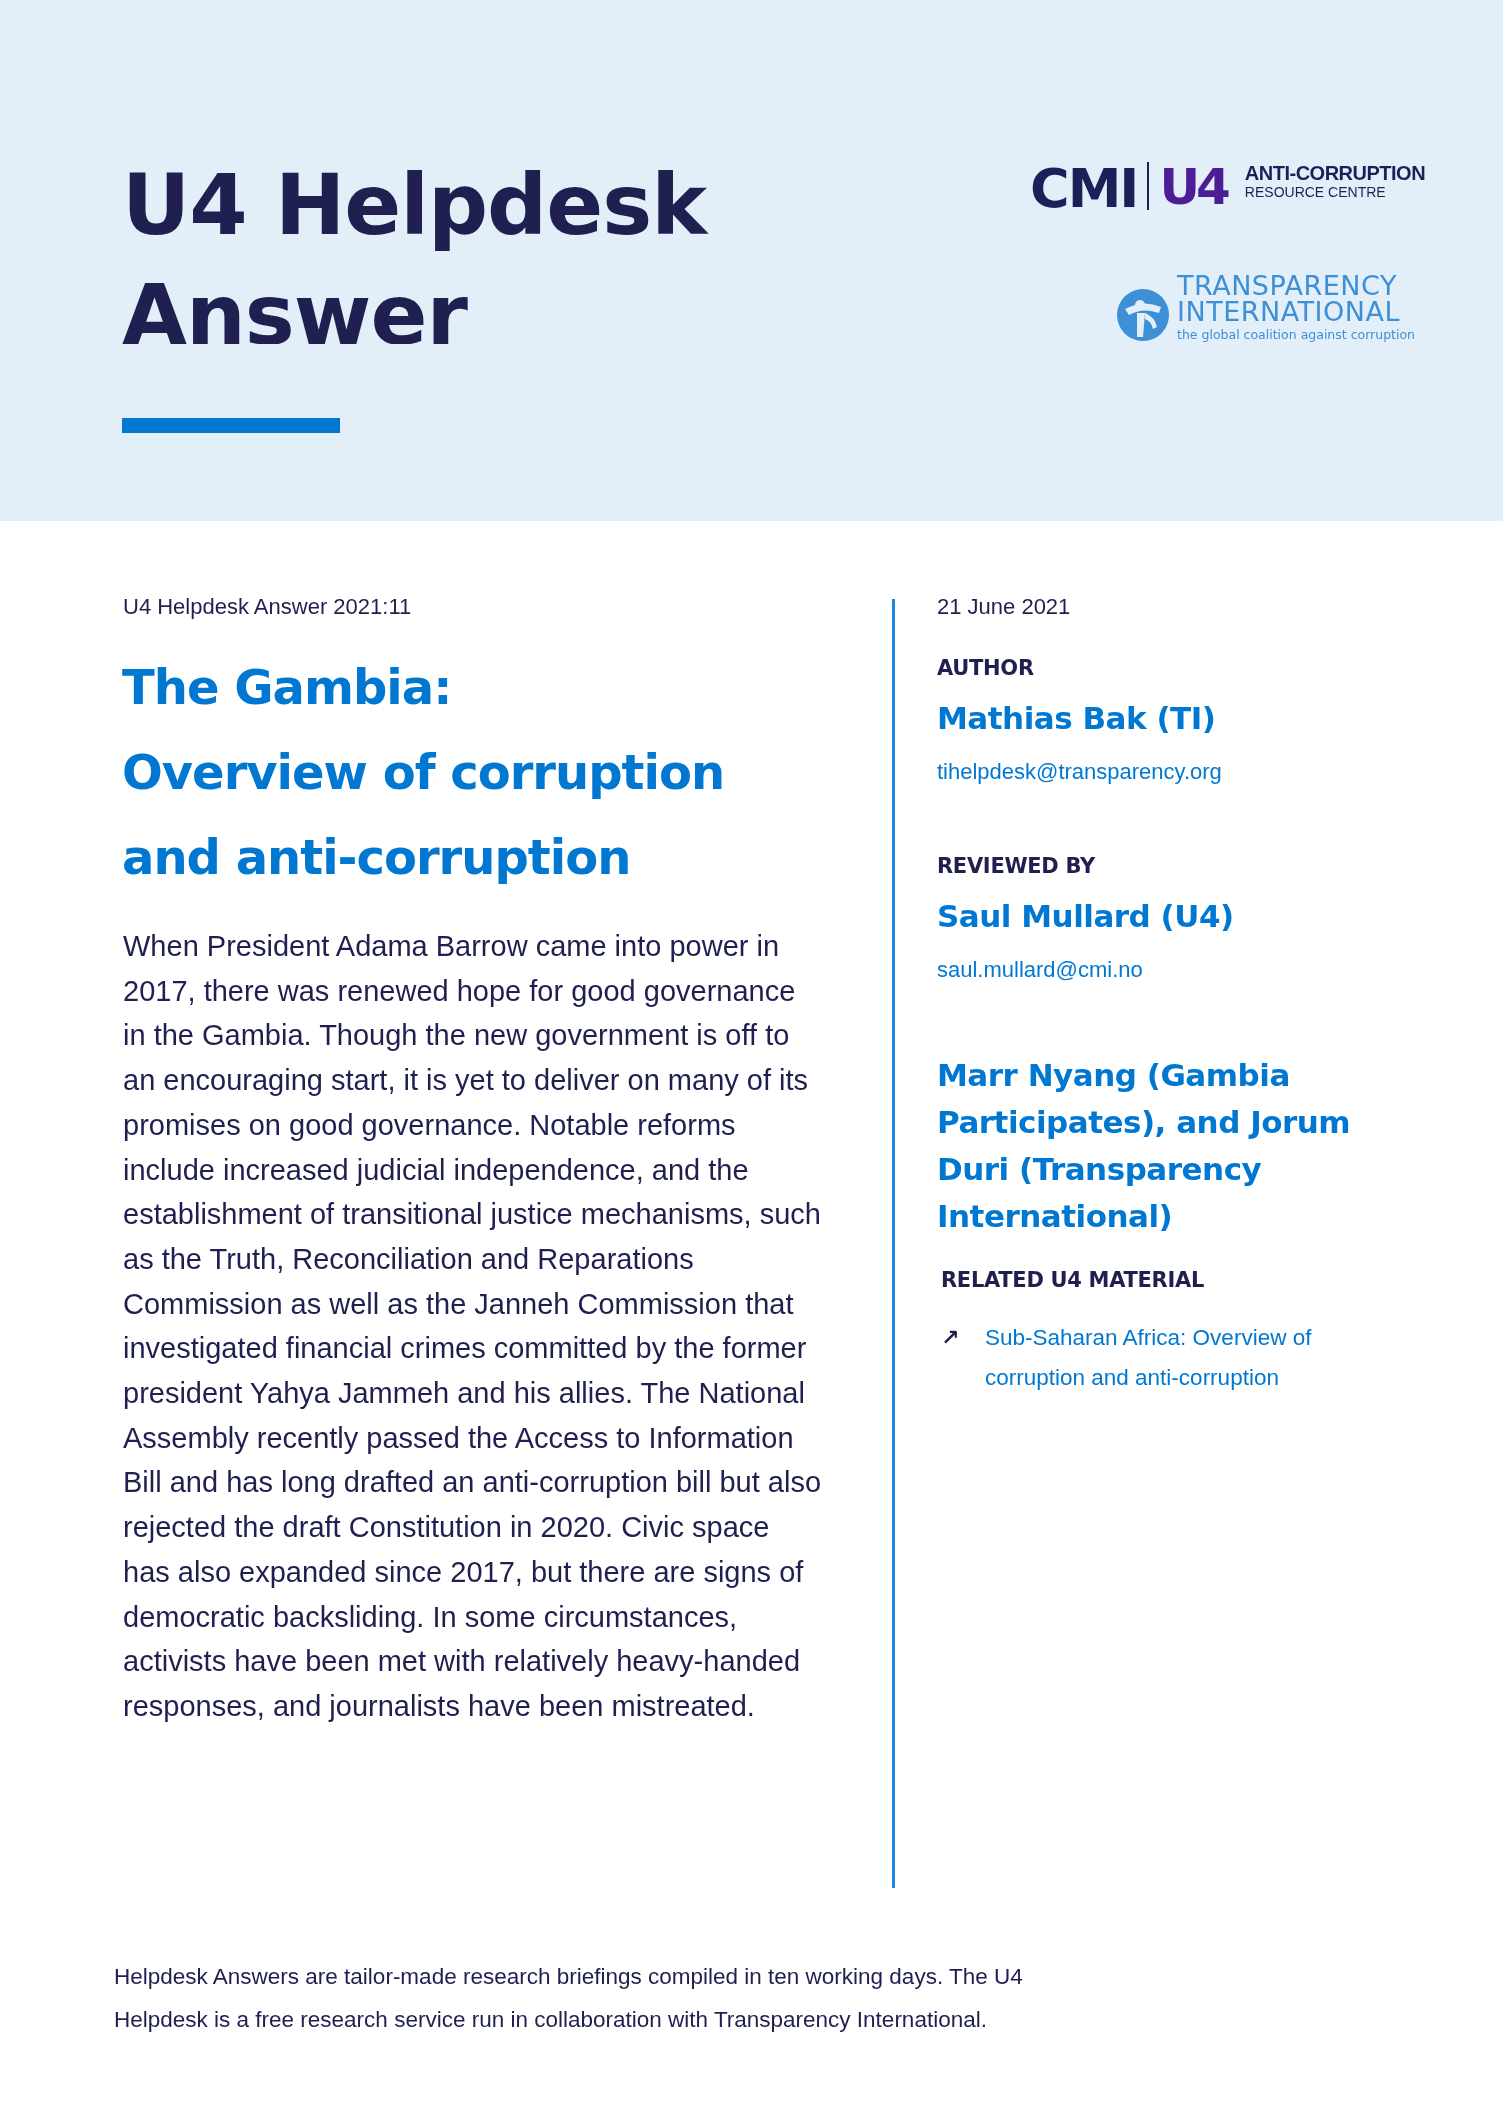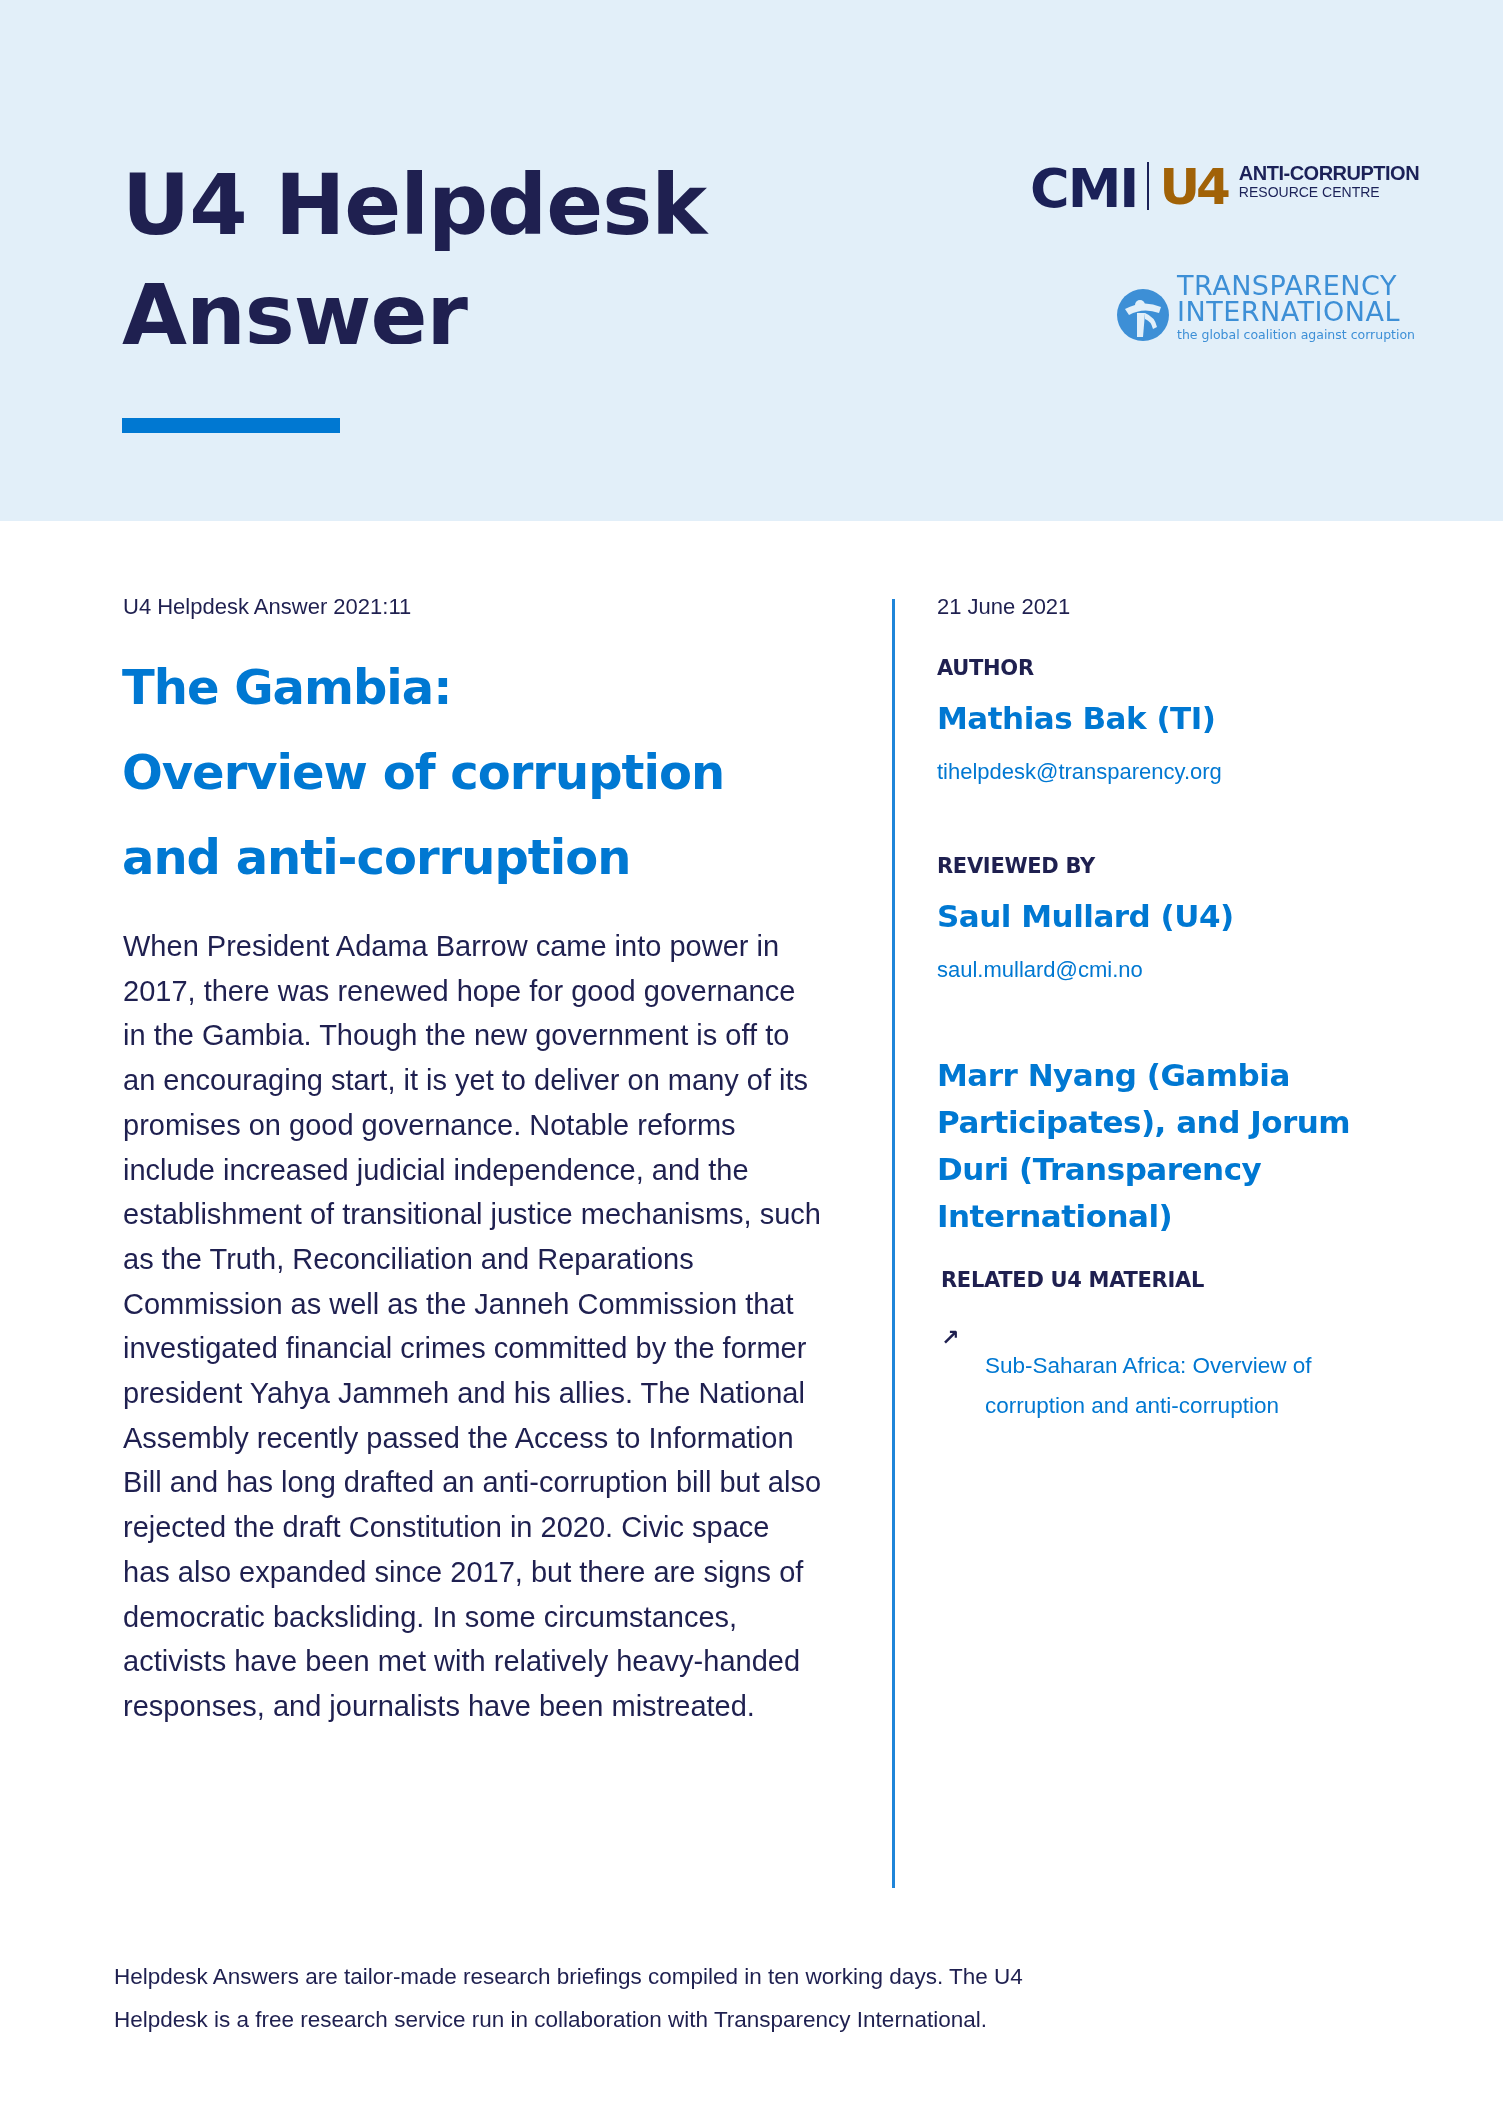--- a/index.html
+++ b/index.html
@@ -7,21 +7,21 @@
     body { position: relative; font-family: "Liberation Sans", "DejaVu Sans", sans-serif; color: #1f2050; }
 
     .header { position: absolute; left: 0; top: 0; width: 1503px; height: 521px; background: #e2eff9; }
     .big-title-clip { position: absolute; left: 122px; top: 150px; width: 720px; height: 194px; overflow: hidden; }
     .big-title { font-family: "DejaVu Sans", sans-serif; font-weight: bold; font-size: 84px; line-height: 110px; color: #1f2050; letter-spacing: -1px; white-space: pre-line; }
     .accent-bar { position: absolute; left: 122px; top: 418px; width: 218px; height: 15px; background: #0078d2; }
 
     .cmi-logo { position: absolute; left: 1030px; top: 162px; display: flex; align-items: flex-start; }
     .cmi-text { font-family: "DejaVu Sans", sans-serif; font-weight: bold; font-size: 54px; color: #1b2158; letter-spacing: -2px; line-height: 1; }
     .cmi-sep { width: 2px; height: 48px; background: #1b2158; margin: 0 10px 0 10px; }
-    .u4-mark { font-family: "DejaVu Sans", sans-serif; font-weight: bold; font-size: 50px; color: #a16207; line-height: 1; letter-spacing: -4px; margin-right: 12px; }
+    .u4-mark { font-family: "DejaVu Sans", sans-serif; font-weight: bold; font-size: 50px; color: #4c1d95; line-height: 1; letter-spacing: -4px; margin-right: 18px; }
     .u4-text { display: flex; flex-direction: column; }
     .u4-line1 { font-family: "Liberation Sans", sans-serif; font-weight: bold; font-size: 20px; color: #1b2158; letter-spacing: -0.5px; line-height: 22px; }
     .u4-line2 { font-family: "Liberation Sans", sans-serif; font-size: 14px; color: #1b2158; line-height: 16px; }
 
     .ti-logo { position: absolute; left: 1115px; top: 273px; display: flex; align-items: flex-end; }
     .ti-globe { width: 56px; height: 56px; margin-right: 6px; margin-top: 2px; }
     .ti-text { display: flex; flex-direction: column; }
     .ti-line1, .ti-line2 { font-family: "DejaVu Sans", sans-serif; font-size: 27px; color: #3d8fd6; line-height: 26px; letter-spacing: 0.5px; }
     .ti-line3 { font-family: "DejaVu Sans", sans-serif; font-size: 12.5px; color: #3d8fd6; line-height: 16px; margin-top: 2px; }
 
@@ -31,21 +31,21 @@
 
     .divider { position: absolute; left: 892px; top: 599px; width: 3px; height: 1289px; background: #1f85d9; }
 
     .side { position: absolute; left: 937px; top: 0; width: 480px; }
     .date { position: absolute; top: 594px; left: 0; font-size: 22px; color: #1f2050; white-space: nowrap; }
     .label { position: absolute; left: 0; font-family: "DejaVu Sans", sans-serif; font-weight: bold; font-size: 21px; color: #1f2050; letter-spacing: -0.3px; white-space: nowrap; }
     .person { position: absolute; left: 0; font-family: "DejaVu Sans", sans-serif; font-weight: bold; font-size: 31px; color: #0078d2; line-height: 47px; letter-spacing: -0.5px; }
     .email { position: absolute; left: 0; font-size: 22px; color: #0078d2; white-space: nowrap; }
     .related-item { position: absolute; left: 0; top: 1318px; width: 460px; display: flex; }
     .arrow { width: 48px; font-size: 22px; color: #1f2050; font-weight: bold; padding-left: 4px; line-height: 40px; }
-    .related-link { font-size: 22.5px; line-height: 40px; color: #0078d2; width: 400px; text-decoration: none; margin-top: 28px; }
+    .related-link { font-size: 22.5px; line-height: 40px; color: #0078d2; width: 400px; text-decoration: none; }
 
     .footer-clip { position: absolute; left: 114px; top: 1955px; width: 950px; height: 99px; overflow: hidden; }
     .footer-text { font-size: 22.5px; line-height: 43px; color: #1f2050; }
   </style>
 </head>
 <body>
 
 <div class="header">
   <div class="big-title-clip">
     <div class="big-title">U4 Helpdesk

